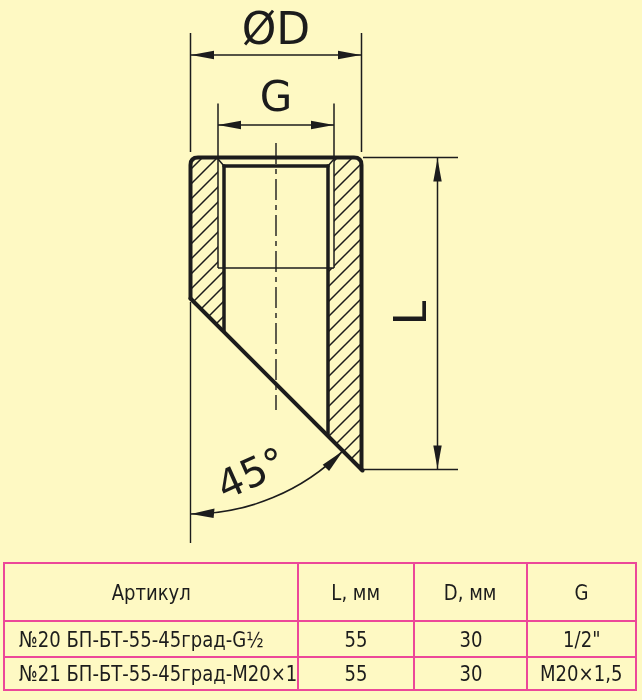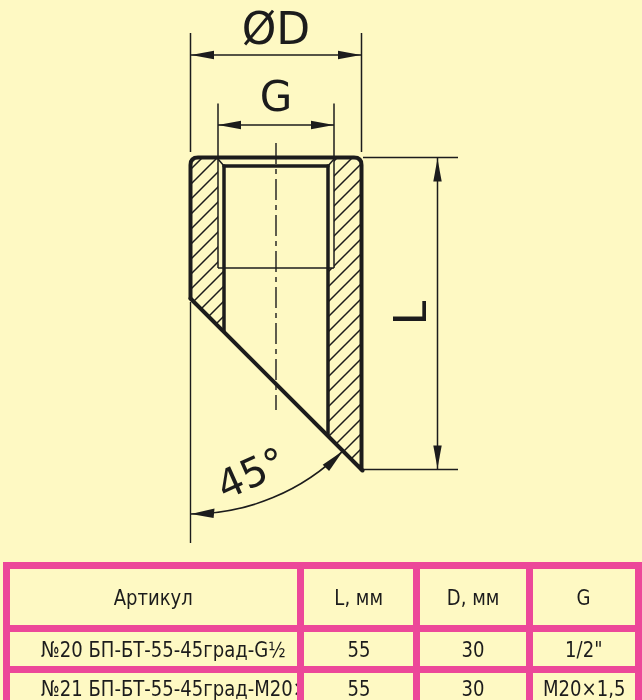--- a/index.html
+++ b/index.html
@@ -3,26 +3,26 @@
 <meta charset="utf-8">
 <style>
   html,body{margin:0;padding:0;background:#ffffff;}
   body{width:642px;height:700px;position:relative;font-family:"DejaVu Sans","Liberation Sans",sans-serif;overflow:hidden;}
   .stage{position:absolute;left:0;top:0;width:642px;height:700px;background:#fef9c3;}
   svg{position:absolute;left:0;top:0;display:block;}
   svg text{fill:#1c1c1c;font-family:"DejaVu Sans","Liberation Sans",sans-serif;}
 
   .table-wrap{position:absolute;left:3px;top:562px;}
   table.spec{border-collapse:collapse;table-layout:fixed;width:632px;}
-  table.spec td{border:7px solid #ec4899;color:#1c1c1c;font-size:22px;
+  table.spec td{border:2px solid #ec4899;color:#1c1c1c;font-size:22px;
     text-align:center;vertical-align:middle;padding:0;white-space:nowrap;overflow:hidden;}
   table.spec tr.hdr td{height:56px;}
   table.spec tr.r1 td{height:34px;}
   table.spec tr.r2 td{height:31px;}
-  table.spec td.article{text-align:left;padding-left:31px;}
+  table.spec td.article{text-align:left;padding-left:14px;}
   table.spec td span{display:inline-block;transform:scaleX(0.82);transform-origin:50% 50%;}
   table.spec td.article span{transform-origin:0 50%;}
 </style>
 </head>
 <body>
 
 <div class="stage">
 
   <svg width="642" height="562" viewBox="0 0 642 562">
     <defs>

